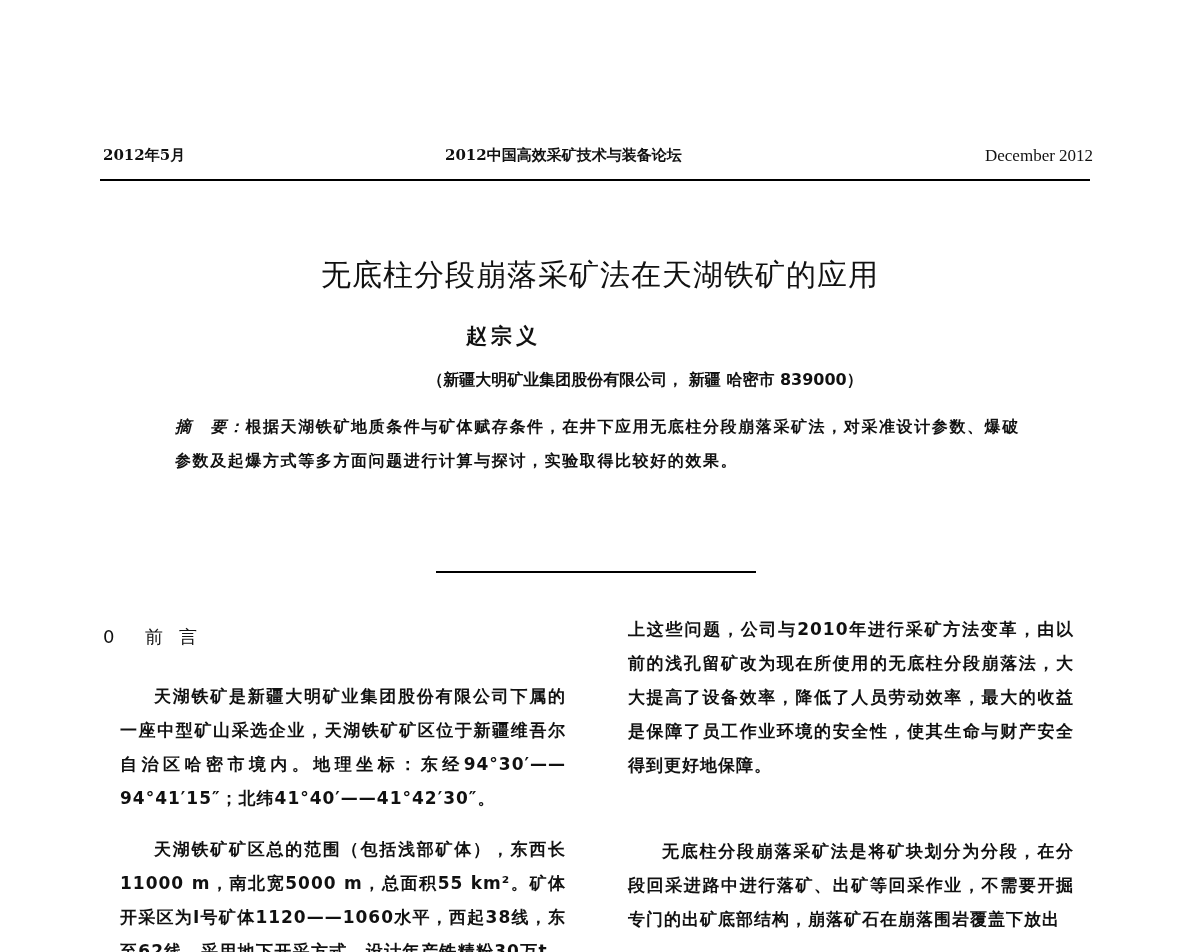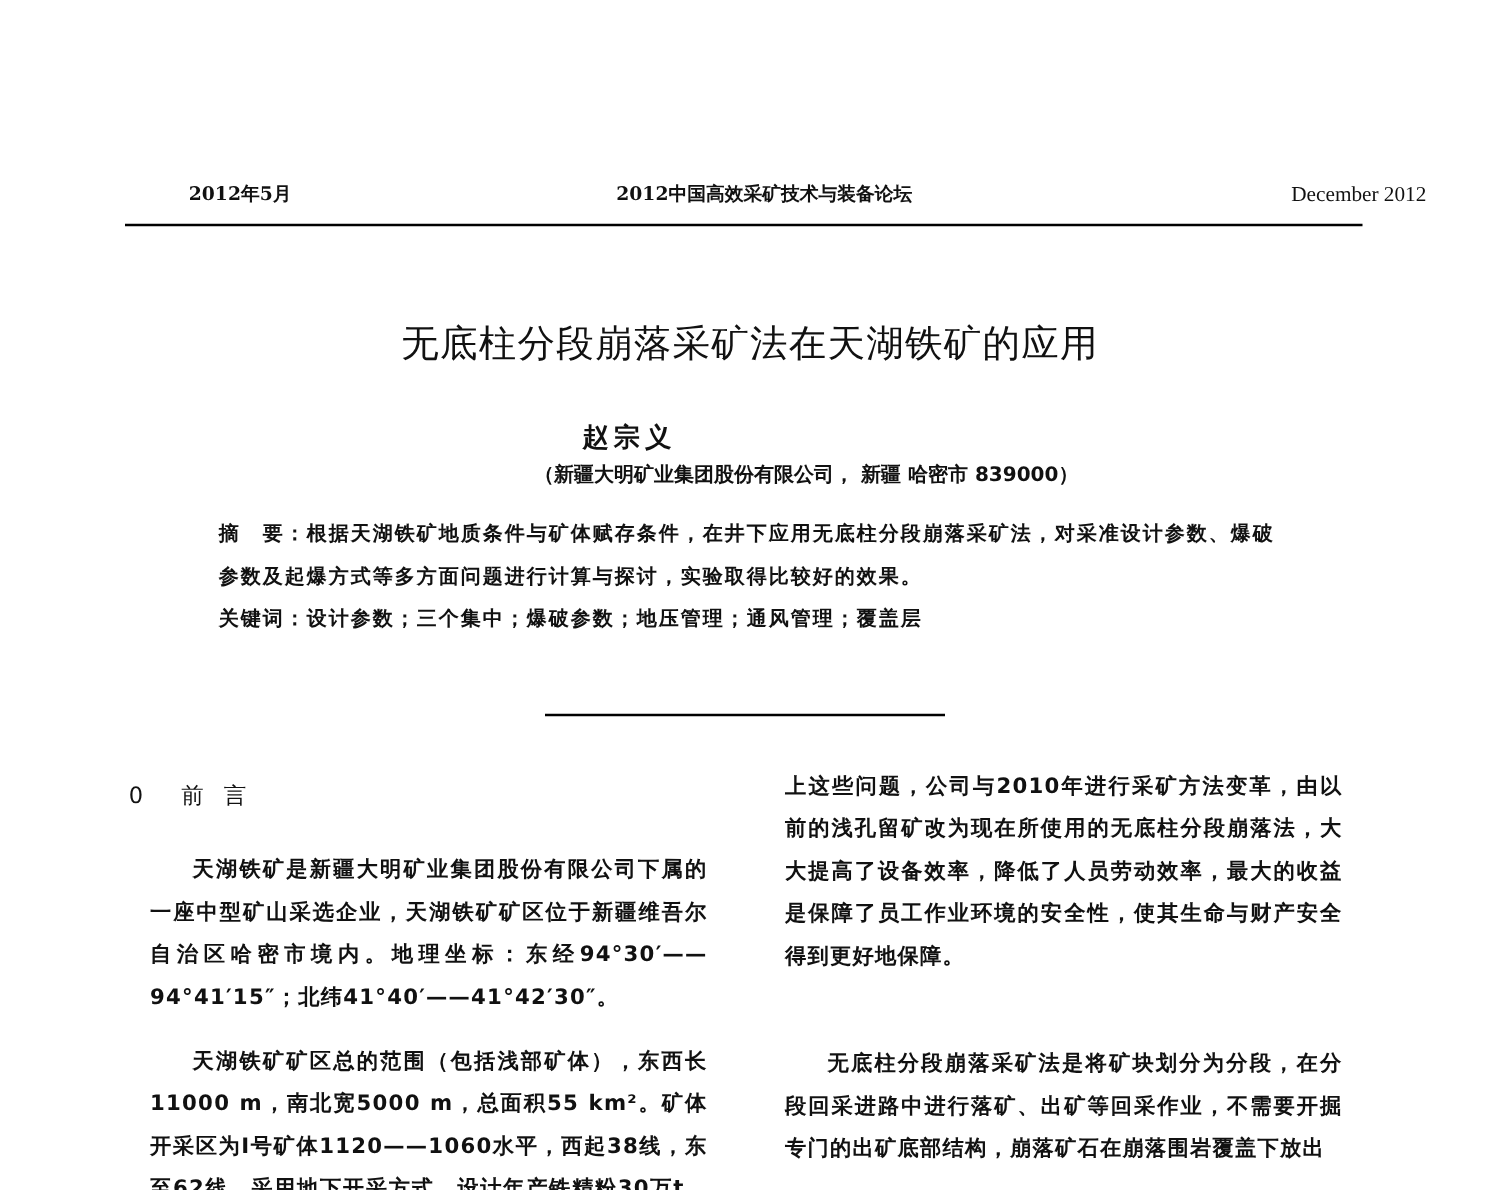--- a/index.html
+++ b/index.html
@@ -1,31 +1,31 @@
 <!DOCTYPE html>
 <html><head>
 <meta charset="utf-8">
 <style>
   html, body { margin: 0; padding: 0; background: #ffffff; }
   body { width: 1200px; height: 952px; overflow: hidden; position: relative;
          font-family: "DejaVu Serif", "Liberation Serif", serif; color: #111; }
   .abs { position: absolute; white-space: nowrap; }
-  .hdr { top: 146px; font-size: 15px; font-weight: bold; margin-left: 48px; }
+  .hdr { top: 146px; font-size: 15px; font-weight: bold; }
   .hdr-left { left: 103px; }
   .hdr-center { left: 445px; }
   .hdr-right { left: 985px; font-family: "Liberation Serif", serif; font-weight: normal; font-size: 17px; }
   .rule { position: absolute; background: #000; }
   .title { top: 255px; left: 0; width: 1200px; text-align: center; font-size: 30px;
            font-family: "DejaVu Sans", sans-serif; letter-spacing: 1px; }
-  .author { top: 322px; left: 0; width: 1007px; text-align: center; font-size: 21px; letter-spacing: 4px; font-weight: bold; margin-top: 14px; }
+  .author { top: 322px; left: 0; width: 1007px; text-align: center; font-size: 21px; letter-spacing: 4px; font-weight: bold; }
   .affil { top: 370px; left: 0; width: 1200px; text-align: center; font-size: 16px; font-weight: bold;
            font-family: "DejaVu Sans", sans-serif; padding-left: 45px; }
   .abstract { position: absolute; left: 175px; top: 410px; width: 850px; font-size: 16px; line-height: 34px;
               font-weight: bold; letter-spacing: 1.6px; }
-  .abstract .label { font-family: "DejaVu Sans", sans-serif; font-weight: bold; }
+  .abstract .label { font-family: "DejaVu Sans", sans-serif; font-weight: bold; font-style: italic; }
   .col { position: absolute; width: 480px; font-size: 17px; line-height: 34px; font-weight: bold;
          font-family: "DejaVu Sans", sans-serif; letter-spacing: 1px; }
   .col-left { left: 103px; top: 620px; }
   .col-right { left: 611px; top: 595px; }
   .col p { margin: 17px; text-align: justify; }
   .col .indent { text-indent: 2em; }
   .sec { font-size: 18px; font-weight: normal; margin: 0; letter-spacing: 1px; }
   .sec .num { display: inline-block; width: 42px; }
   .sec .tt { letter-spacing: 16px; margin-top: 24px; }
   .sec.s3 .tt { letter-spacing: 4px; }
@@ -37,21 +37,20 @@
 <div class="abs hdr hdr-center">2012中国高效采矿技术与装备论坛</div>
 <div class="abs hdr hdr-right">December 2012</div>
 <div class="rule" style="left:100px; top:179px; width:990px; height:2px;"></div>
 
 <div class="abs title">无底柱分段崩落采矿法在天湖铁矿的应用</div>
 <div class="abs author">赵宗义</div>
 <div class="abs affil">（新疆大明矿业集团股份有限公司，  新疆   哈密市   839000）</div>
 
 <div class="abstract">
   <div><span class="label">摘　要：</span><span>根据天湖铁矿地质条件与矿体赋存条件，在井下应用无底柱分段崩落采矿法，对采准设计参数、爆破参数及起爆方式等多方面问题进行计算与探讨，实验取得比较好的效果。</span></div>
-  <div><span class="label">关键词：</span><span>设计参数；三个集中；爆破参数；地压管理；通风管理；覆盖层</span></div>
 </div>
 
 <div class="rule" style="left:436px; top:571px; width:320px; height:2px;"></div>
 
 <div class="col col-left">
   <h2 class="sec"><span class="num">0</span><span class="tt">前言</span></h2>
   <div style="height:8px"></div>
   <p class="indent">天湖铁矿是新疆大明矿业集团股份有限公司下属的一座中型矿山采选企业，天湖铁矿矿区位于新疆维吾尔自治区哈密市境内。地理坐标：东经94°30′——94°41′15″；北纬41°40′——41°42′30″。</p>
   <p class="indent">天湖铁矿矿区总的范围（包括浅部矿体），东西长11000 m，南北宽5000 m，总面积55 km²。矿体开采区为Ⅰ号矿体1120——1060水平，西起38线，东至62线。采用地下开采方式，设计年产铁精粉30万t，矿体呈东西走向，以勘探线划分矿体厚度，</p>
 </div>

